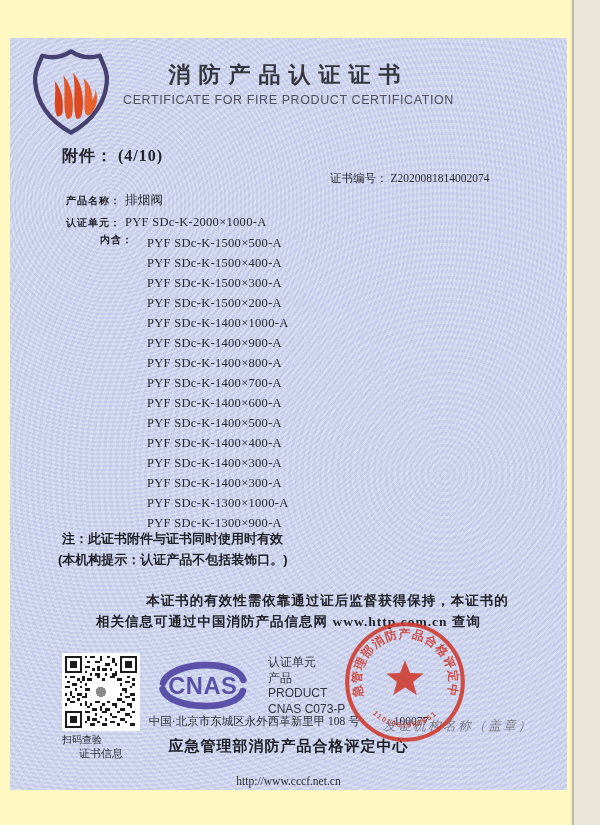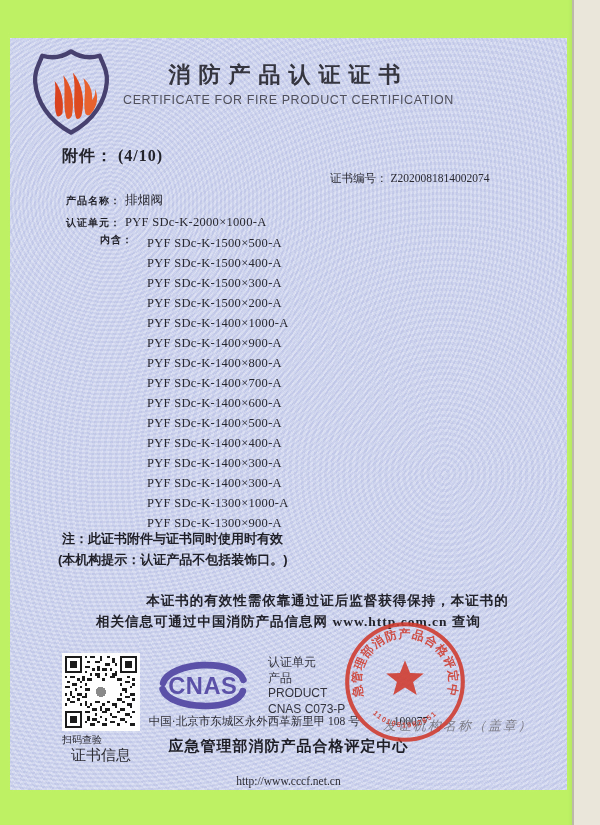--- a/index.html
+++ b/index.html
@@ -1,17 +1,17 @@
 <!DOCTYPE html>
 <html><head>
 <meta charset="utf-8">
 <style>
   html,body{margin:0;padding:0;}
   body{width:600px;height:825px;background:#f4f4f6;font-family:"Liberation Serif","DejaVu Serif",serif;}
-  #page{position:relative;width:600px;height:825px;background:#bef264;overflow:hidden;}
+  #page{position:relative;width:600px;height:825px;background:#fef9c3;overflow:hidden;}
 
   
   .scan-edge{position:absolute;top:0;right:0;width:26px;height:825px;background:#eae7da;border-left:2px solid #bdb9aa;}
   .scan-edge-shadow{position:absolute;top:0;right:26px;width:6px;height:825px;background:linear-gradient(to right,rgba(0,0,0,0),rgba(0,0,0,0.06));}
 
   
   .panel{position:absolute;left:10px;top:38px;width:557px;height:752px;background-color:#ced4ee;
     background-image:
       repeating-radial-gradient(circle at 18% 22%, rgba(255,255,255,0.16) 0 2px, rgba(122,132,198,0.07) 2px 4px),
       repeating-radial-gradient(circle at 78% 58%, rgba(255,255,255,0.12) 0 3px, rgba(122,132,198,0.05) 3px 6px),
@@ -38,21 +38,21 @@
   .note1{left:62px;top:530px;}
   .note2{left:58px;top:551px;}
   .note{font-family:"Liberation Sans","DejaVu Sans",sans-serif;font-weight:700;font-size:13px;color:#1f1f27;}
 
   .stmt1{top:592px;margin-left:39px;}
   .stmt2{top:613px;}
   .stmt{font-size:13.5px;font-weight:700;color:#22222a;letter-spacing:1px;}
 
   .qr-box{left:62px;top:653px;width:78px;height:78px;background:#fdfdfd;padding:3px;box-sizing:border-box;}
   .qr-cap1{left:62px;top:733px;width:78px;text-align:left;font-family:Liberation Sans, sans-serif;font-size:10px;color:#2d2d35;}
-  .qr-cap2{left:62px;top:746px;width:78px;text-align:center;font-family:"Liberation Sans",sans-serif;font-size:15px;color:#2d2d35;}
+  .qr-cap2{left:62px;top:746px;width:78px;text-align:center;font-family:"Liberation Sans",sans-serif;font-size:11px;color:#2d2d35;}
 
   .cnas-logo{left:158px;top:656px;width:90px;height:58px;}
   .cnas-text{left:268px;top:655px;font-size:12px;line-height:15.5px;color:#34343f;}
   .cnas-text .sans{font-family:"Liberation Sans",sans-serif;}
 
   .seal-behind{left:383px;top:681px;font-size:13px;color:#7d7d88;font-style:italic;letter-spacing:2px;z-index:1;margin-top:36px;}
   .stamp{left:341px;top:618px;width:128px;height:128px;z-index:2;opacity:0.88;}
 
   .footer-org{top:737px;font-family:"Liberation Sans","DejaVu Sans",sans-serif;font-weight:700;font-size:15px;color:#1e1e26;letter-spacing:1px;}
   .footer-addr{top:714px;font-size:11.5px;color:#2c2c34;}

